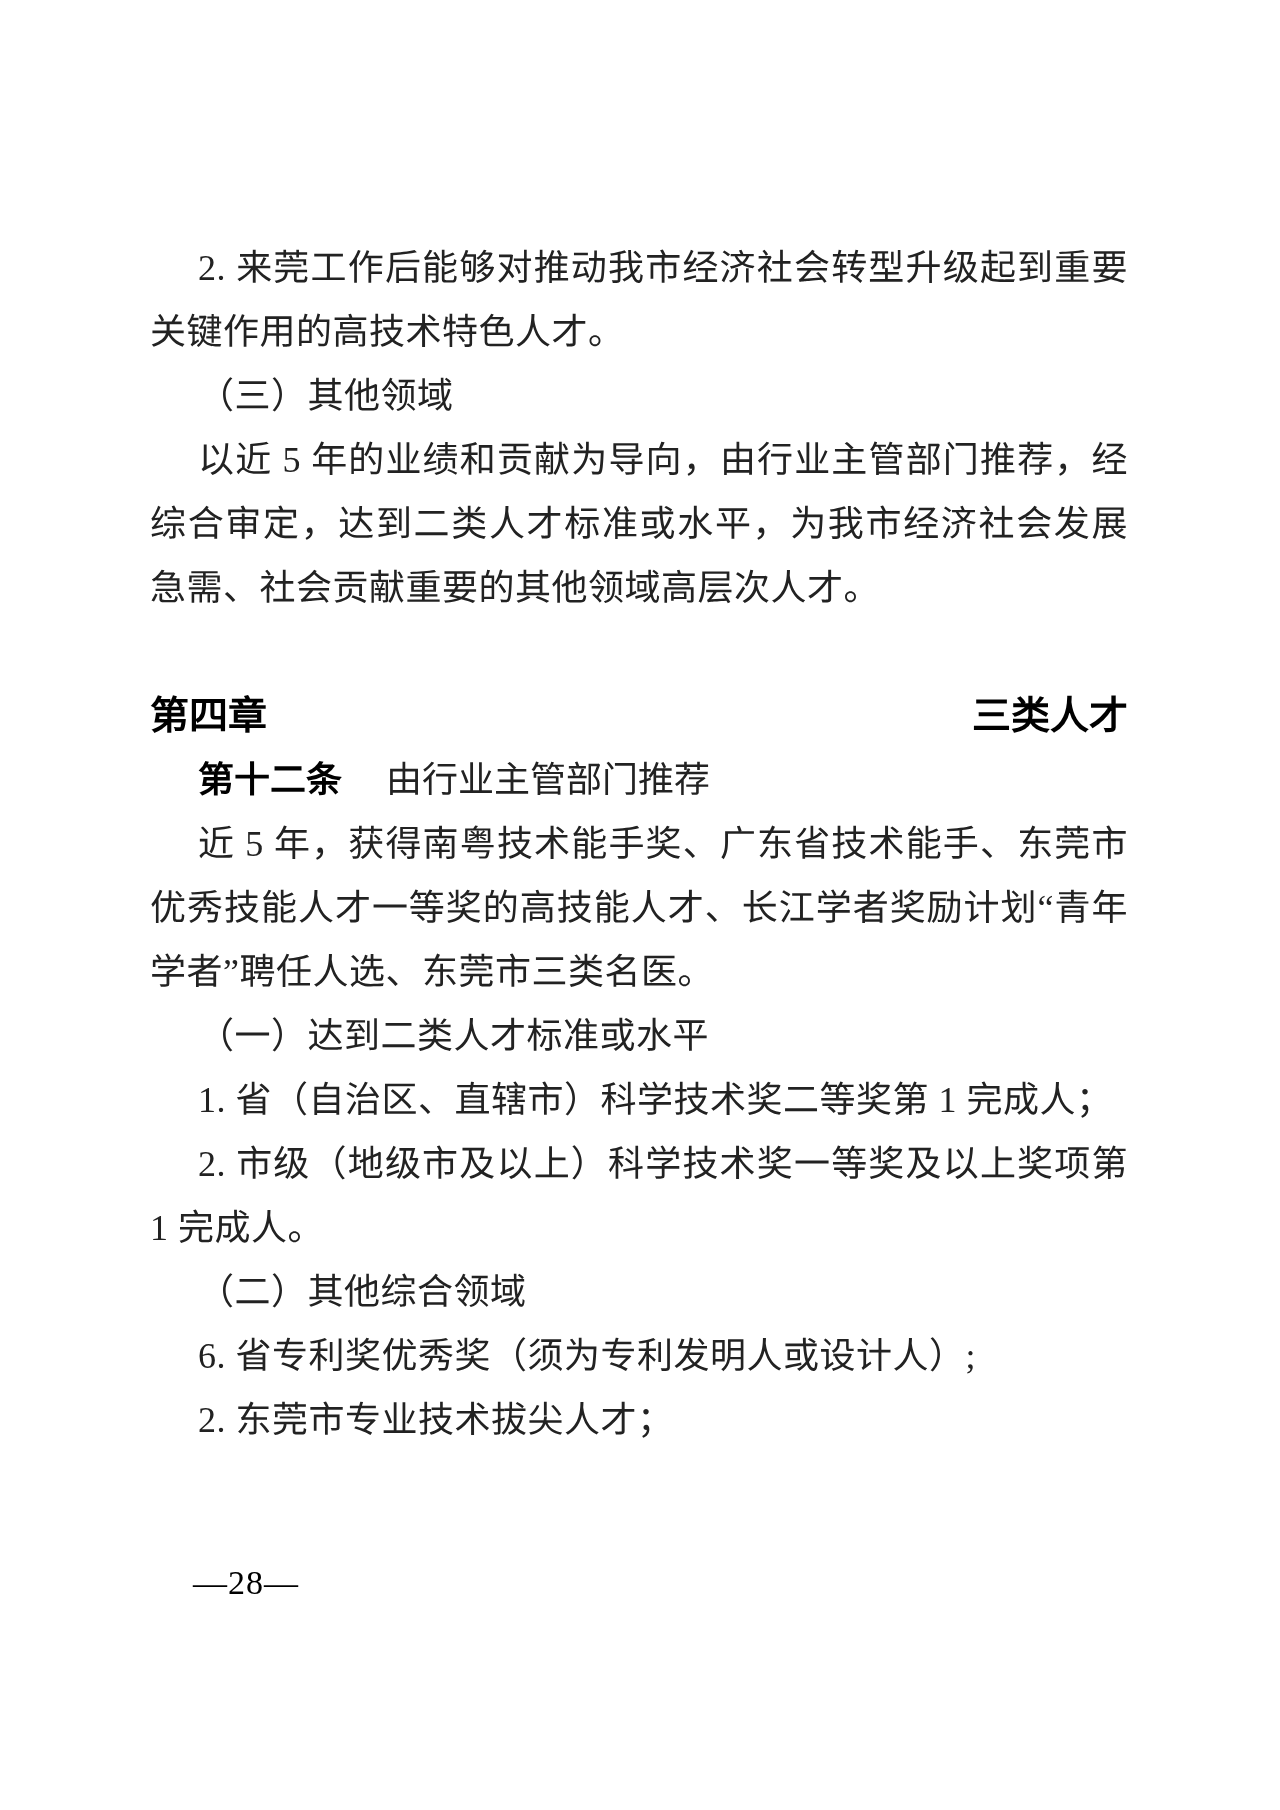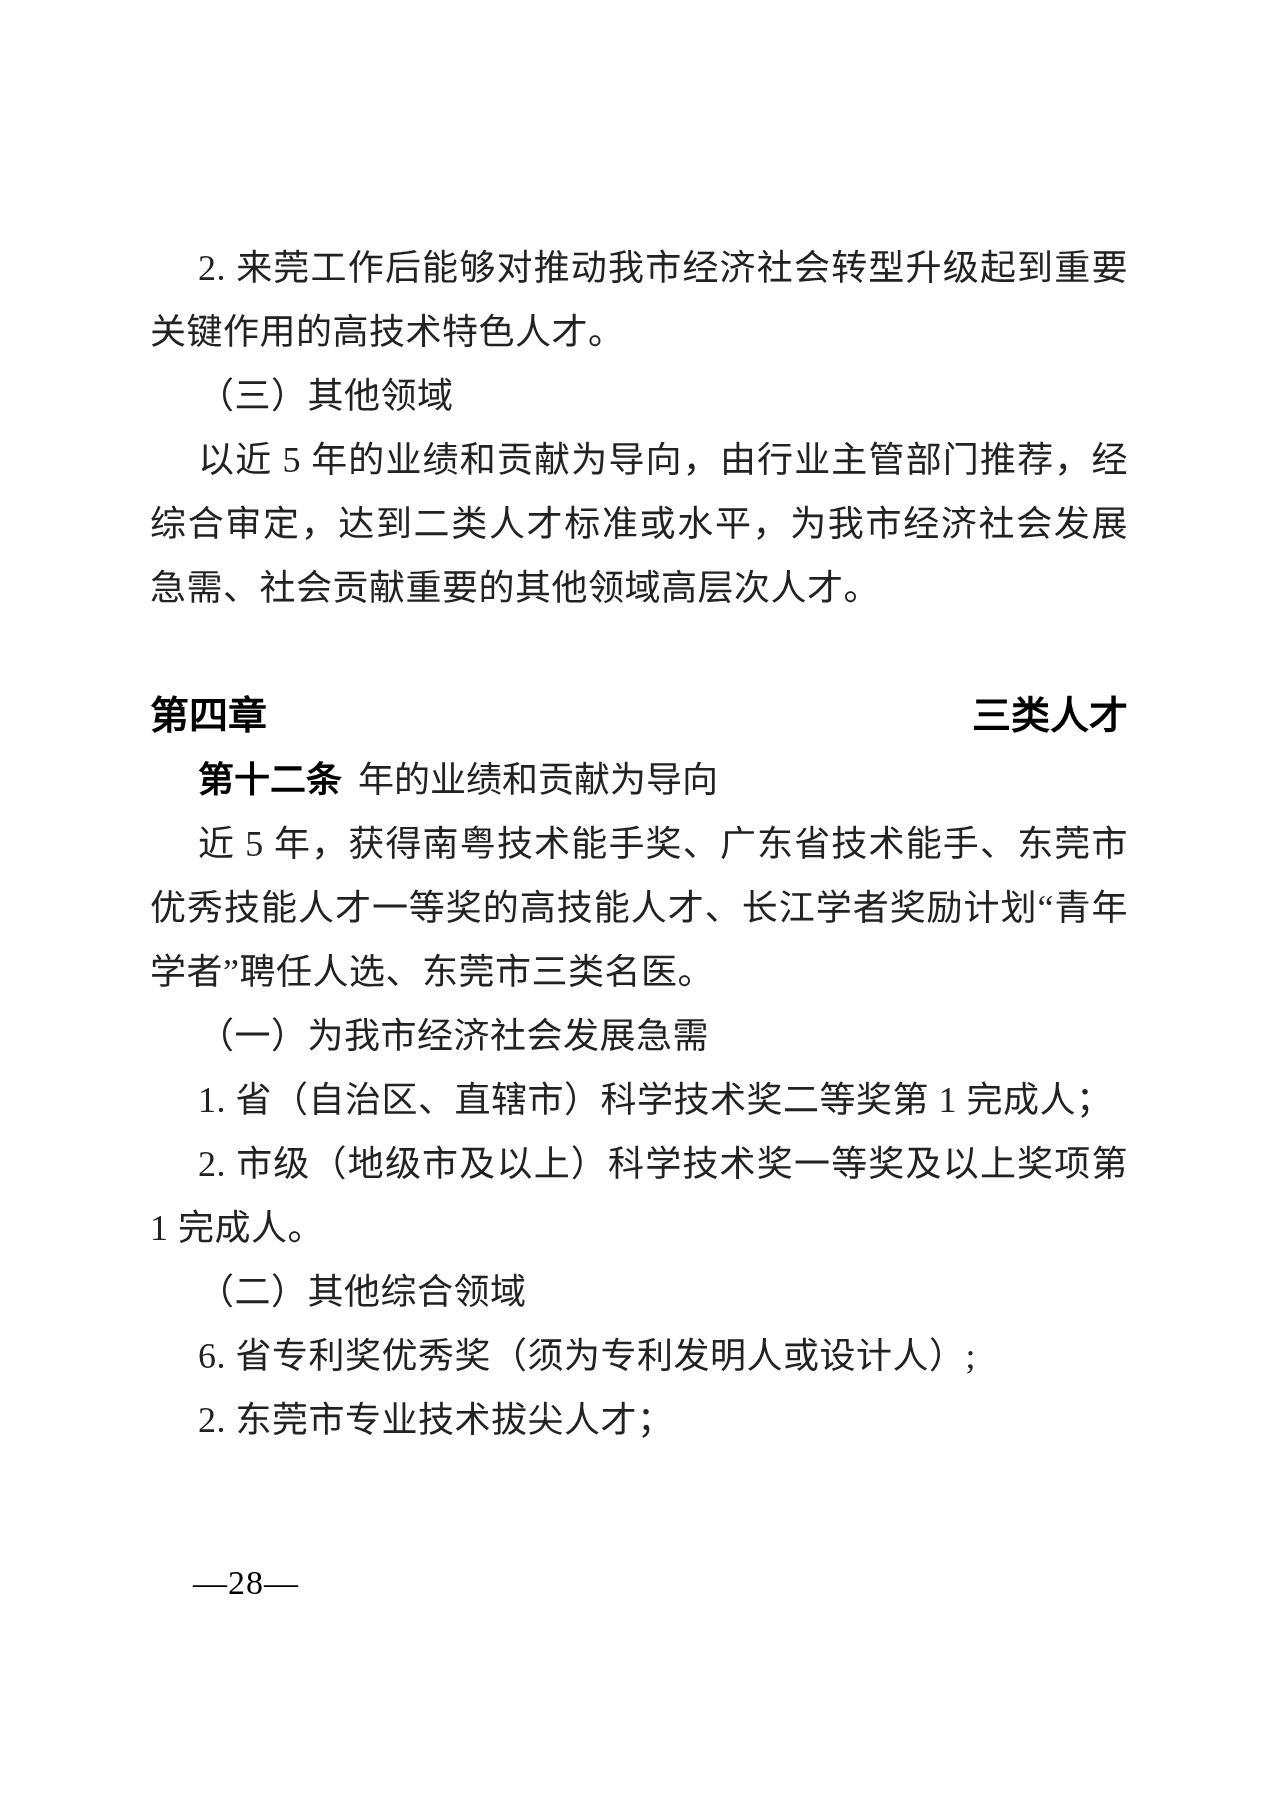--- a/index.html
+++ b/index.html
@@ -37,21 +37,21 @@
     font-family: "Liberation Serif", "DejaVu Serif", serif;
     font-size: 36px;
     line-height: 64px;
     color: #222222;
     text-align: justify;
   }
   .art-num {
     font-family: "Liberation Sans", "DejaVu Sans", sans-serif;
     font-weight: 700;
     color: #000000;
-    margin-right: 16px;
+    margin-right: 44px;
   }
   .chapter {
     margin: 64px 0 0 0;
     display: flex;
     justify-content: space-between;
     gap: 44px;
     font-family: "Liberation Sans", "DejaVu Sans", sans-serif;
     font-weight: 700;
     font-size: 39px;
     line-height: 64px;
@@ -80,27 +80,27 @@
     <p class="para">（三）其他领域</p>
 
     <p class="para">以近 5 年的业绩和贡献为导向，由行业主管部门推荐，经综合审定，达到二类人才标准或水平，为我市经济社会发展急需、社会贡献重要的其他领域高层次人才。</p>
 
     <h1 class="chapter">
       <span>第四章</span>
       <span>三类人才</span>
     </h1>
 
     <p class="article-heading">
-      <span class="art-num">第十二条</span><span>年的业绩和贡献为导向</span>
+      <span class="art-num">第十二条</span><span>由行业主管部门推荐</span>
     </p>
 
     <p class="para">近 5 年，获得南粤技术能手奖、广东省技术能手、东莞市优秀技能人才一等奖的高技能人才、长江学者奖励计划“青年学者”聘任人选、东莞市三类名医。</p>
 
 
-    <p class="para">（一）为我市经济社会发展急需</p>
+    <p class="para">（一）达到二类人才标准或水平</p>
 
     <p class="para">1. 省（自治区、直辖市）科学技术奖二等奖第 1 完成人；</p>
 
     <p class="para">2. 市级（地级市及以上）科学技术奖一等奖及以上奖项第 1 完成人。</p>
 
     <p class="para">（二）其他综合领域</p>
 
     <p class="para">6. 省专利奖优秀奖（须为专利发明人或设计人）;</p>
 
     <p class="para">2. 东莞市专业技术拔尖人才；</p>

